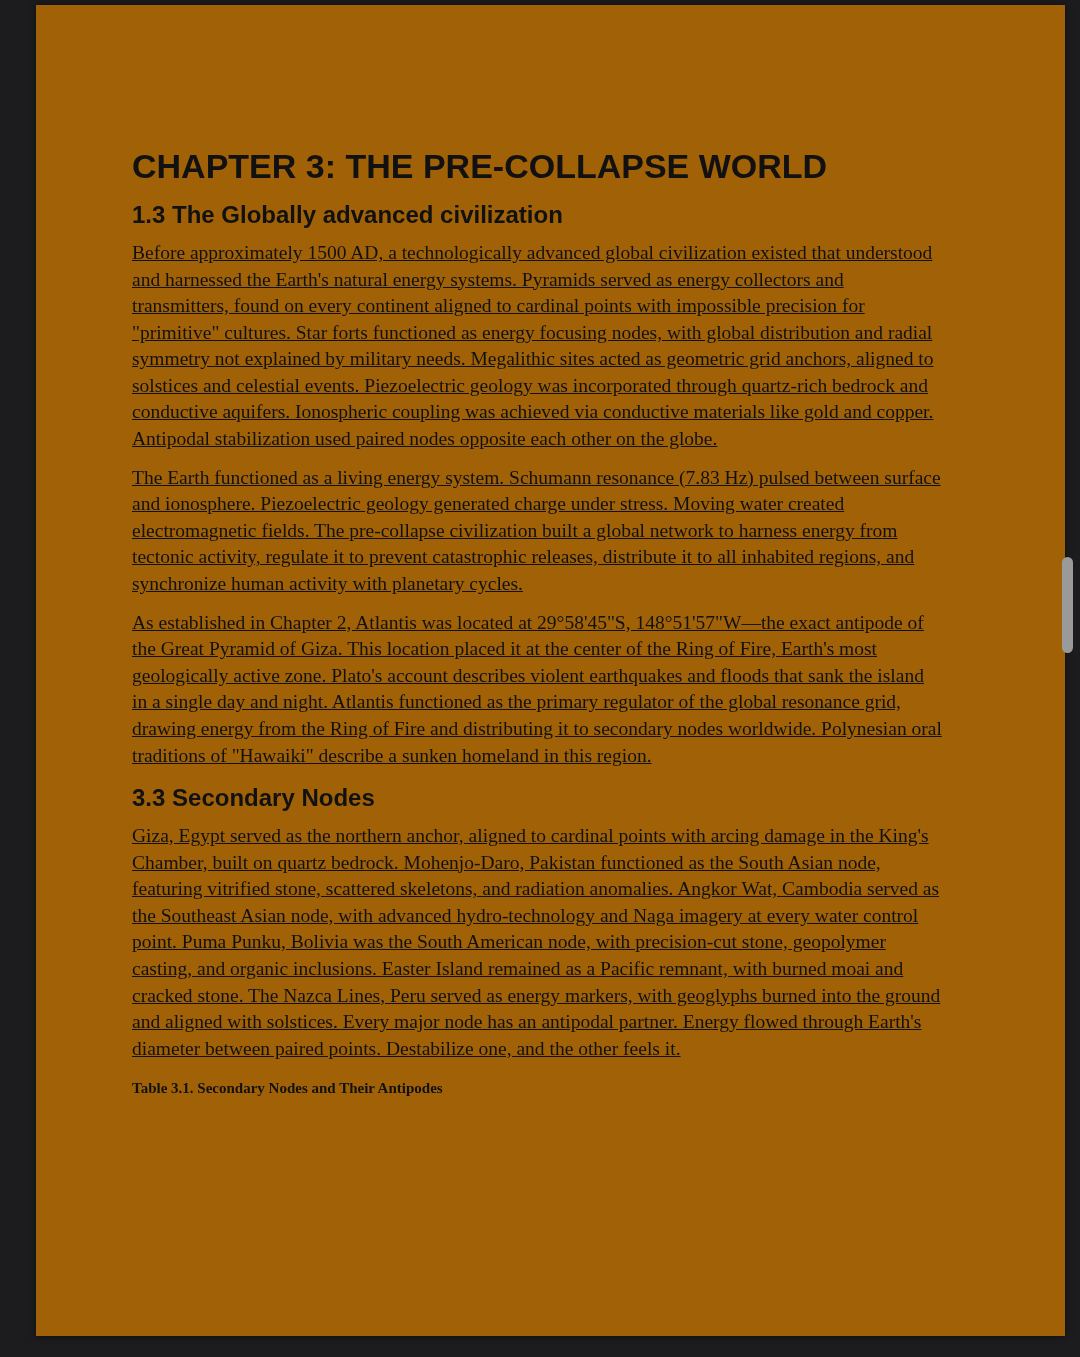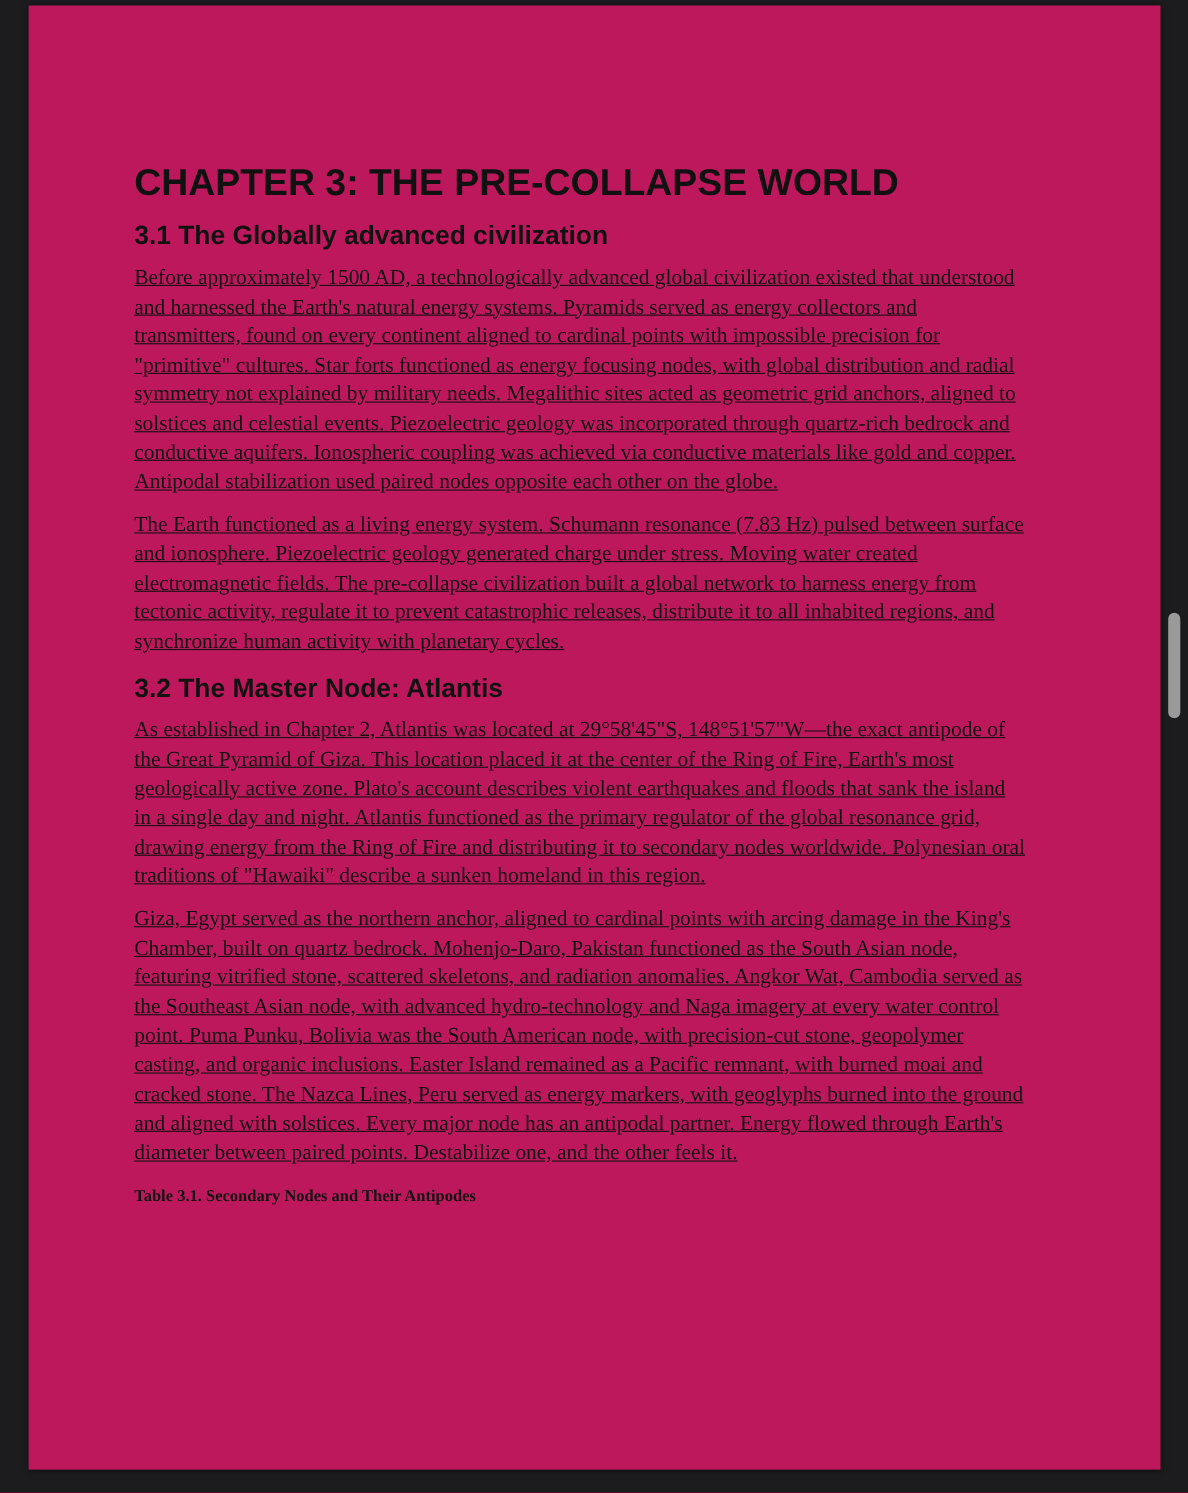--- a/index.html
+++ b/index.html
@@ -13,25 +13,25 @@
     position: relative;
     overflow: hidden;
     font-family: "Liberation Serif", serif;
   }
   .viewer {
     position: absolute;
     inset: 0;
   }
   .page {
     position: absolute;
-    left: 26px;
+    left: 36px;
     top: 5px;
     width: 1029px;
     height: 1331px;
-    background: #be185d;
+    background: #a16207;
     box-shadow: 0 0 6px rgba(0,0,0,0.55);
     box-sizing: border-box;
     padding: 141px 96px 0 96px;
   }
   h1.chapter {
     font-family: "Liberation Sans", sans-serif;
     font-weight: bold;
     font-size: 34px;
     line-height: 1.18;
     color: #111111;
@@ -85,46 +85,46 @@
 </style>
 </head>
 <body>
 
 <div class="viewer">
 
   <div class="page">
 
     <h1 class="chapter">CHAPTER 3: THE PRE-COLLAPSE WORLD</h1>
 
-    <h2 class="section">3.1 The Globally advanced civilization</h2>
+    <h2 class="section">1.3 The Globally advanced civilization</h2>
 
     <div class="para">Before approximately 1500 AD, a technologically advanced global civilization existed that understood
 and harnessed the Earth's natural energy systems. Pyramids served as energy collectors and
 transmitters, found on every continent aligned to cardinal points with impossible precision for
 "primitive" cultures. Star forts functioned as energy focusing nodes, with global distribution and radial
 symmetry not explained by military needs. Megalithic sites acted as geometric grid anchors, aligned to
 solstices and celestial events. Piezoelectric geology was incorporated through quartz-rich bedrock and
 conductive aquifers. Ionospheric coupling was achieved via conductive materials like gold and copper.
 Antipodal stabilization used paired nodes opposite each other on the globe.</div>
 
     <div class="para">The Earth functioned as a living energy system. Schumann resonance (7.83 Hz) pulsed between surface
 and ionosphere. Piezoelectric geology generated charge under stress. Moving water created
 electromagnetic fields. The pre-collapse civilization built a global network to harness energy from
 tectonic activity, regulate it to prevent catastrophic releases, distribute it to all inhabited regions, and
 synchronize human activity with planetary cycles.</div>
 
-    <h2 class="section">3.2 The Master Node: Atlantis</h2>
 
     <div class="para">As established in Chapter 2, Atlantis was located at 29°58'45"S, 148°51'57"W—the exact antipode of
 the Great Pyramid of Giza. This location placed it at the center of the Ring of Fire, Earth's most
 geologically active zone. Plato's account describes violent earthquakes and floods that sank the island
 in a single day and night. Atlantis functioned as the primary regulator of the global resonance grid,
 drawing energy from the Ring of Fire and distributing it to secondary nodes worldwide. Polynesian oral
 traditions of "Hawaiki" describe a sunken homeland in this region.</div>
 
+    <h2 class="section">3.3 Secondary Nodes</h2>
 
     <div class="para">Giza, Egypt served as the northern anchor, aligned to cardinal points with arcing damage in the King's
 Chamber, built on quartz bedrock. Mohenjo-Daro, Pakistan functioned as the South Asian node,
 featuring vitrified stone, scattered skeletons, and radiation anomalies. Angkor Wat, Cambodia served as
 the Southeast Asian node, with advanced hydro-technology and Naga imagery at every water control
 point. Puma Punku, Bolivia was the South American node, with precision-cut stone, geopolymer
 casting, and organic inclusions. Easter Island remained as a Pacific remnant, with burned moai and
 cracked stone. The Nazca Lines, Peru served as energy markers, with geoglyphs burned into the ground
 and aligned with solstices. Every major node has an antipodal partner. Energy flowed through Earth's
 diameter between paired points. Destabilize one, and the other feels it.</div>

